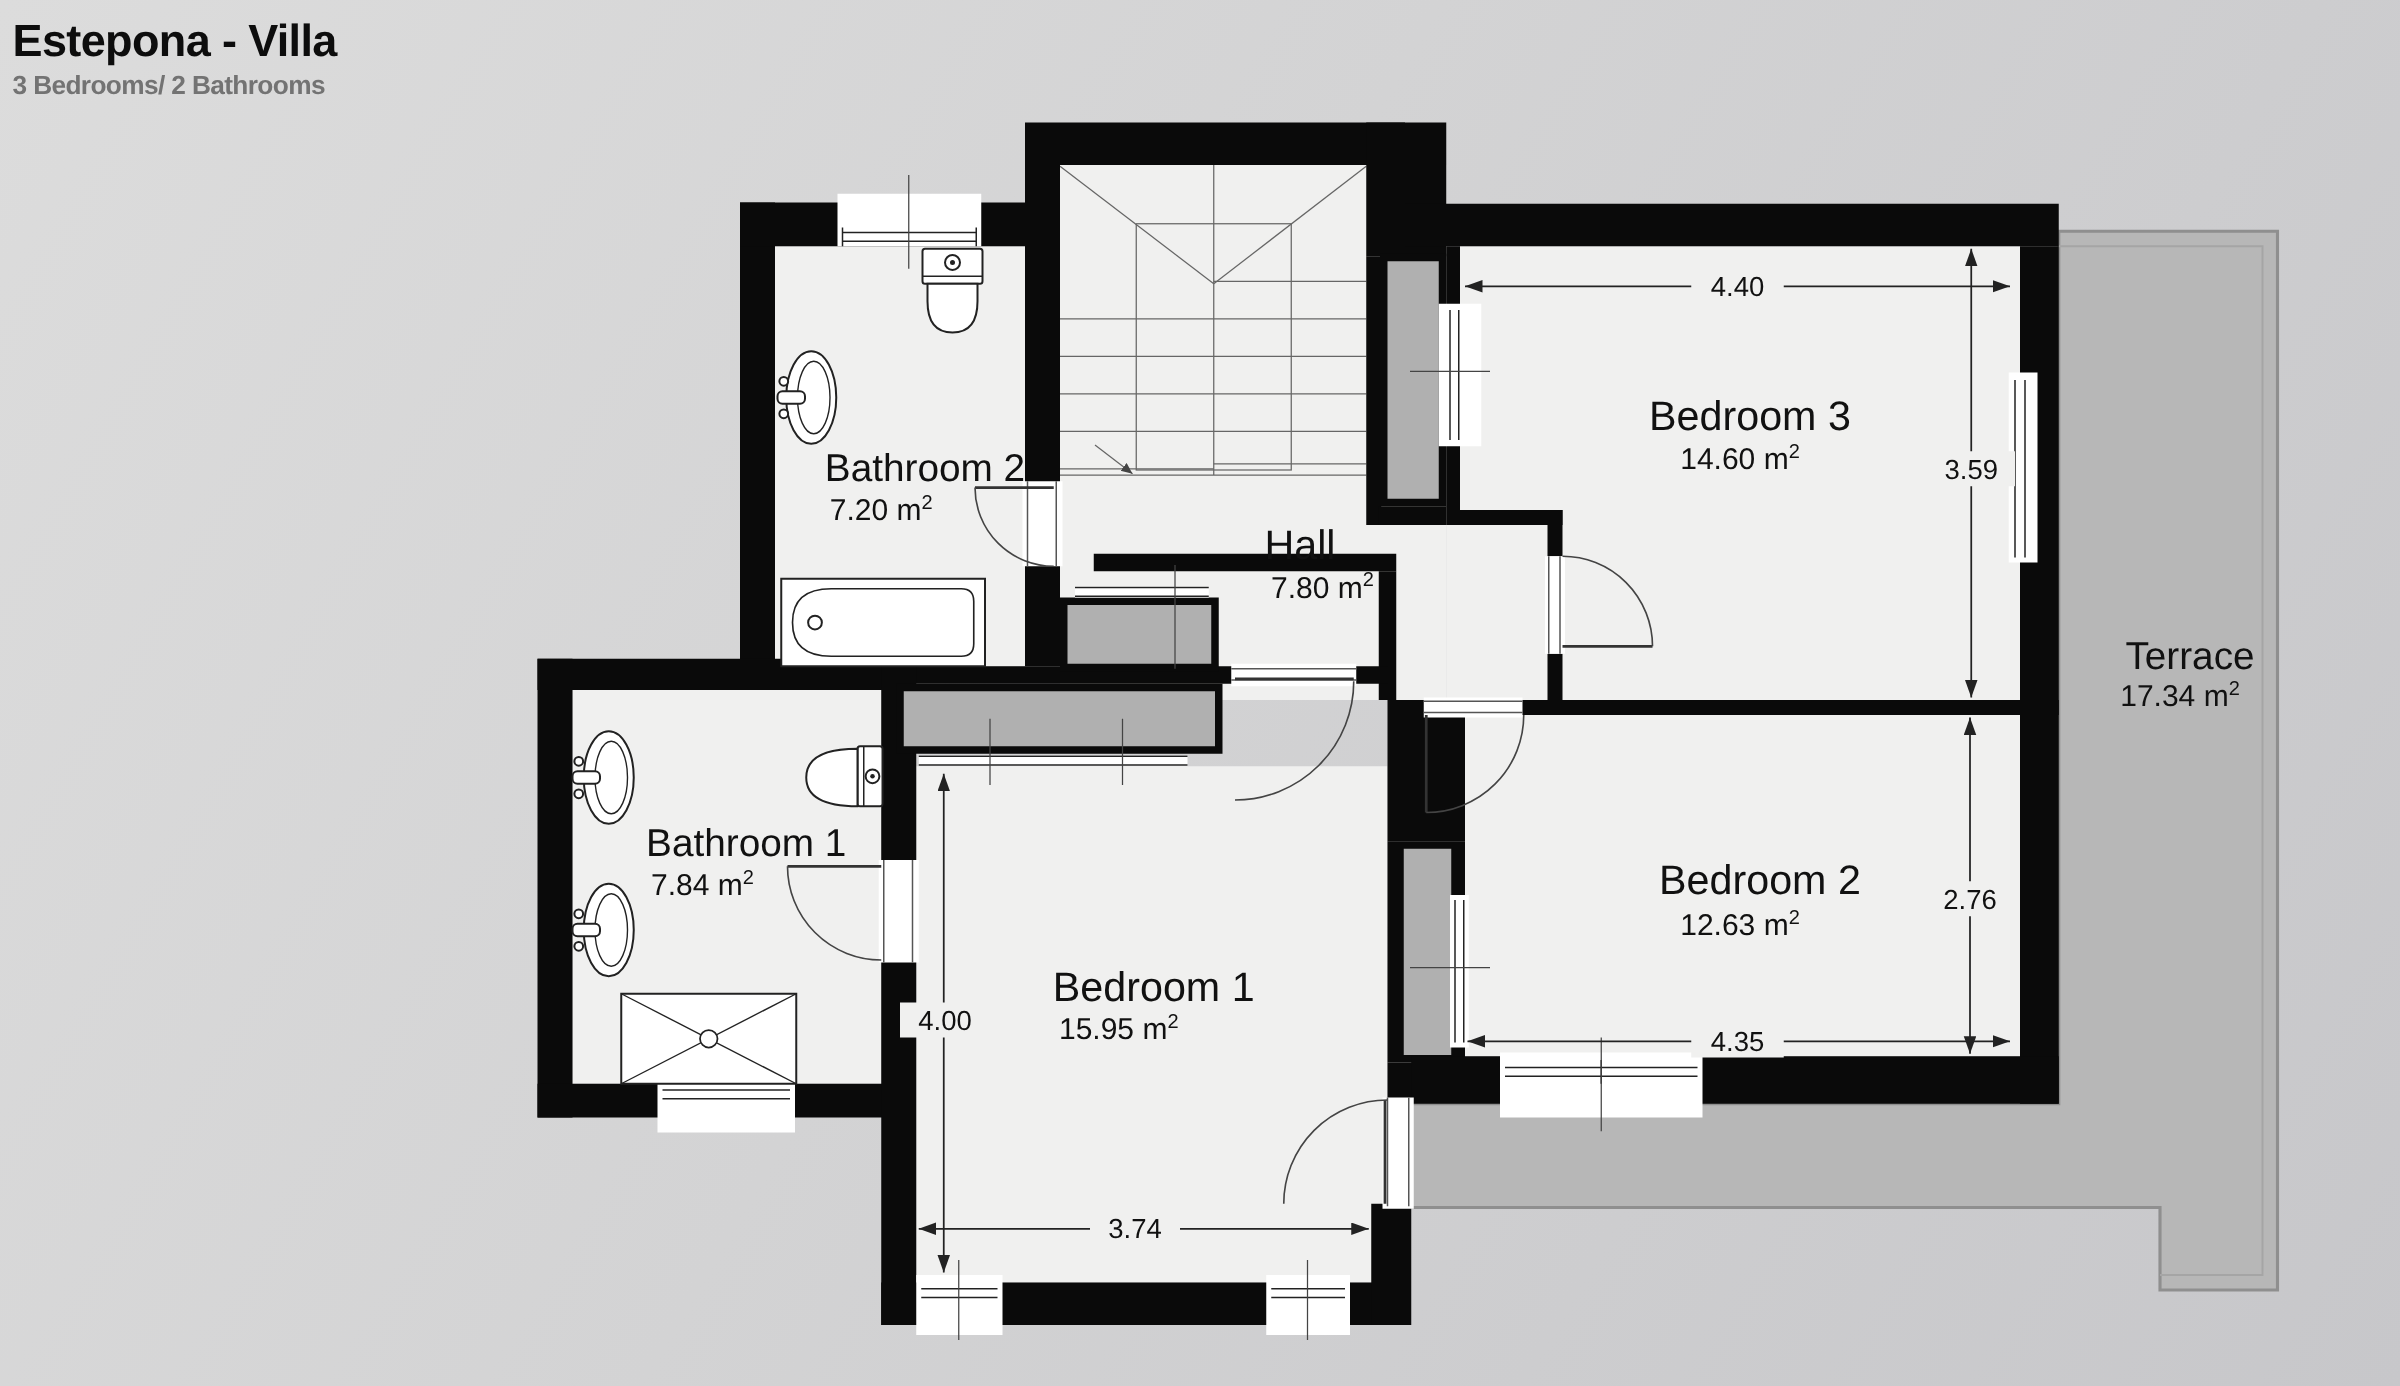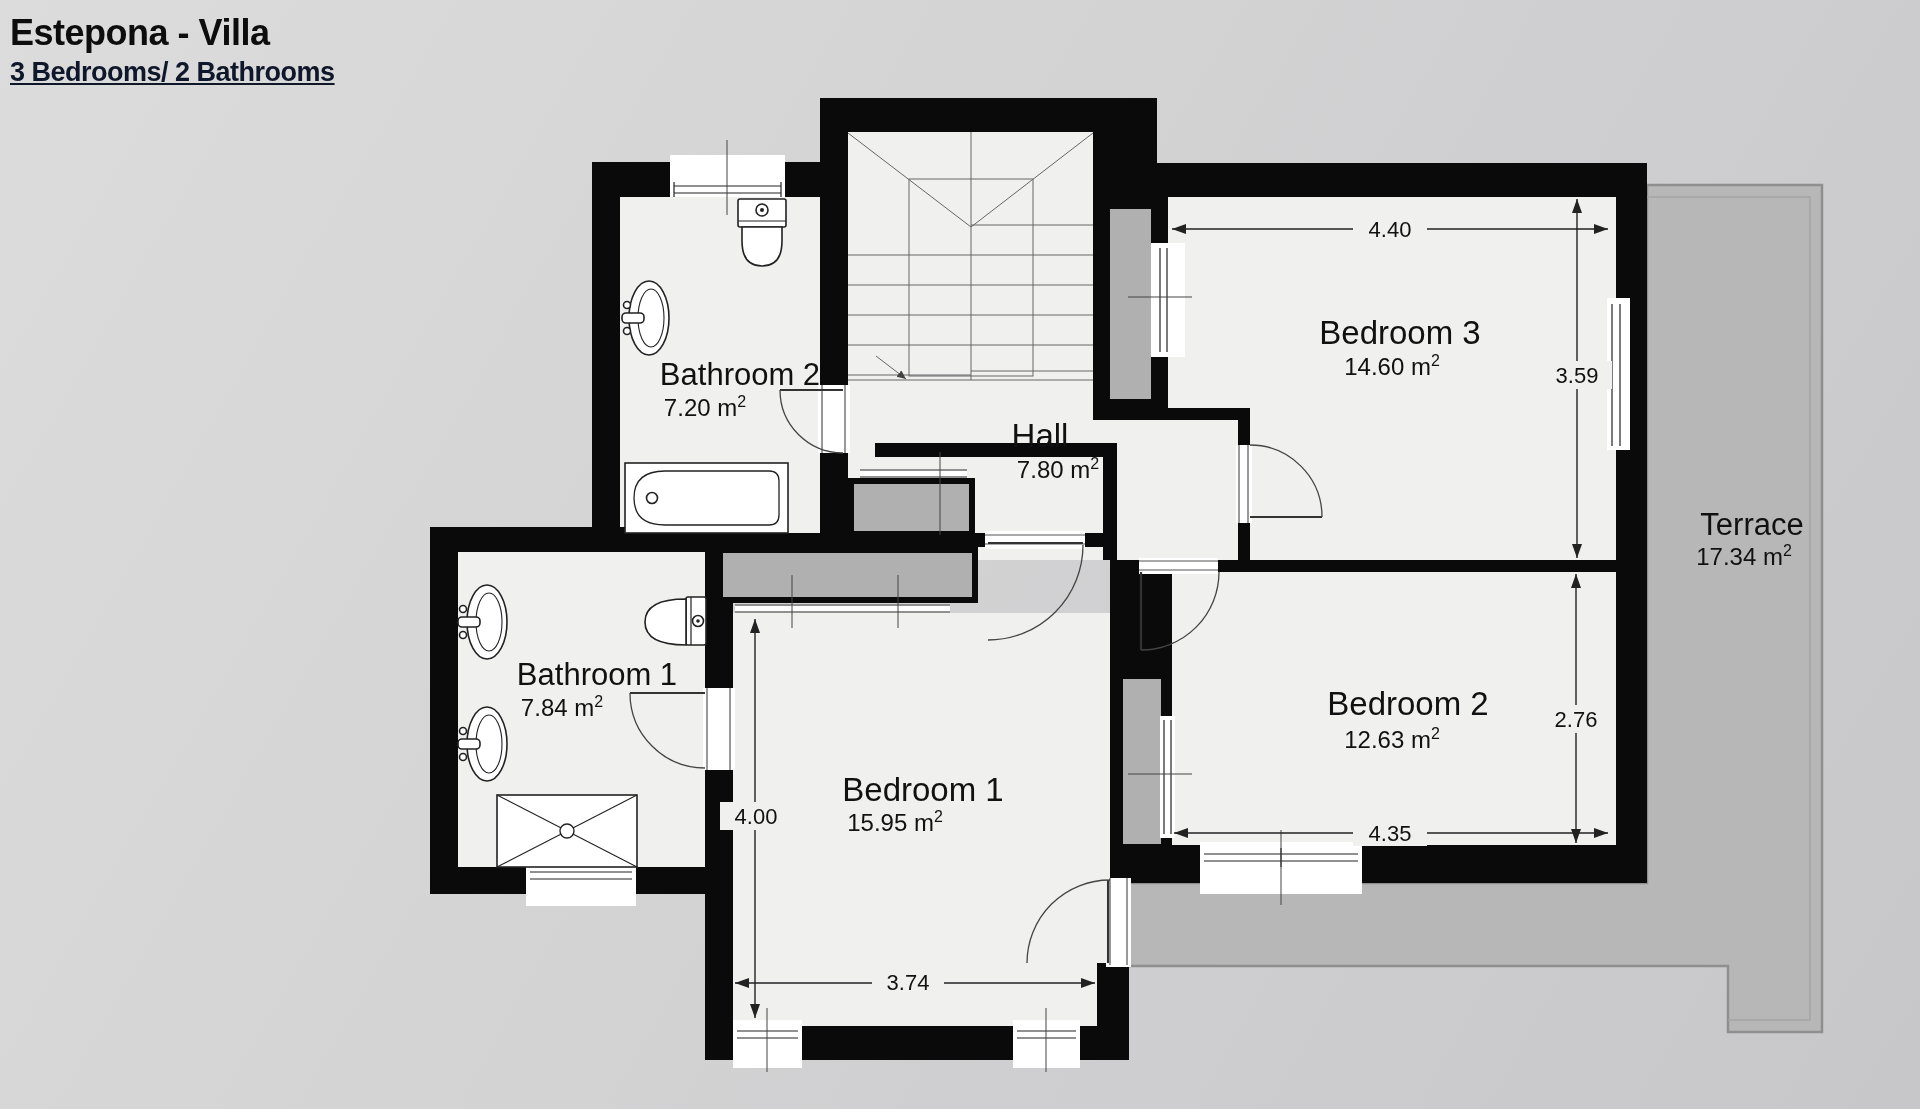--- a/index.html
+++ b/index.html
@@ -5,21 +5,21 @@
   html,body{margin:0;padding:0;}
   body{
     width:1920px;height:1109px;overflow:hidden;
     background:linear-gradient(120deg,#dcdcdc 0%,#d3d3d4 45%,#c7c7ca 100%);
     font-family:"Liberation Sans",sans-serif;
   }
   #stage{position:relative;width:1920px;height:819px;}
   #plan{position:absolute;left:0;top:0;}
   .title-block{position:absolute;left:10px;top:10px;z-index:5;}
   .title-block .title{font-size:36px;font-weight:700;color:#0d0d0d;letter-spacing:-0.5px;line-height:1.25;}
-  .title-block .subtitle{font-size:27px;font-weight:700;color:#0f172a;letter-spacing:-0.5px;line-height:1.32;text-decoration:underline;}
+  .title-block .subtitle{font-size:21px;font-weight:700;color:#737373;letter-spacing:-0.5px;line-height:1.32;}
   svg text{font-family:"Liberation Sans",sans-serif;fill:#111;}
   .room-name{font-size:31px;}
   .room-name-big{font-size:33px;}
   .room-area{font-size:24px;}
   .dim-text{font-size:22px;}
   .wall{fill:#0a0a0a;}
   .floor{fill:#f0f0ef;}
   .fixture{fill:#ffffff;stroke:#222;stroke-width:1.6;}
   .doorarc{stroke:#444;stroke-width:1.3;fill:none;}
   .doorleaf{stroke:#333;stroke-width:2.2;fill:none;}

